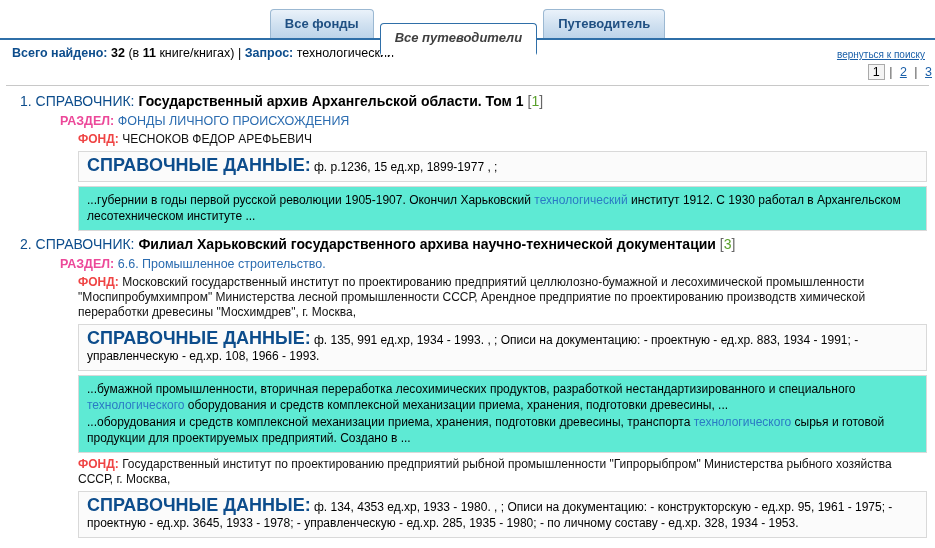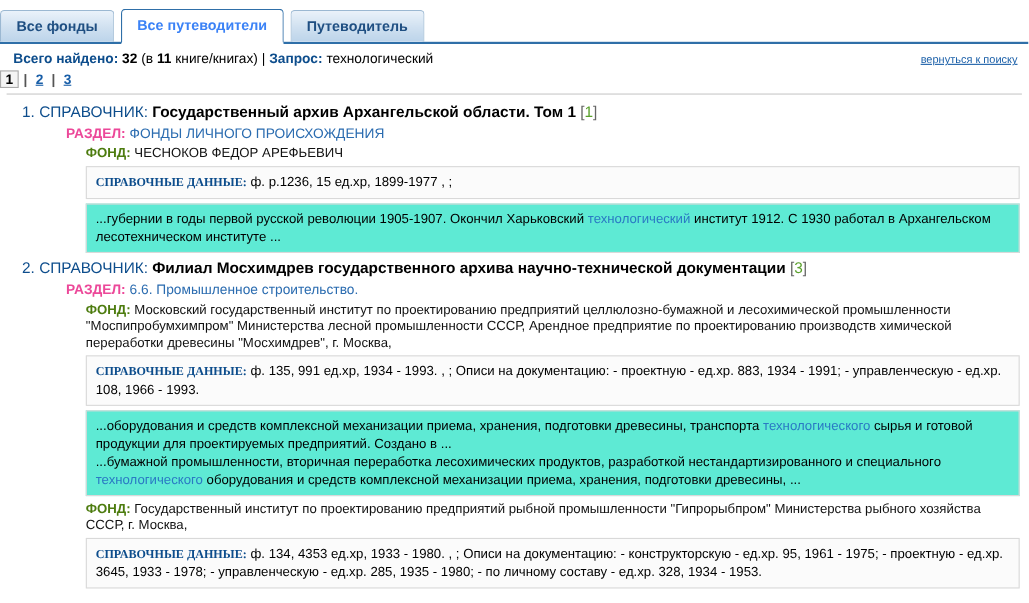--- a/index.html
+++ b/index.html
@@ -12,20 +12,21 @@
     color: #000000;
     overflow: hidden;
   }
   #app { position: relative; width: 935px; height: 548px; overflow: hidden; }
 
   
   .tabbar {
     height: 40px;
     padding-top: 9px;
     display: flex;
+    justify-content: center;
     align-items: flex-end;
     gap: 6px;
     border-bottom: 2px solid #2f6fa8;
     background: #ffffff;
   }
   .tab {
     font-size: 13px;
     font-weight: bold;
     color: #1f4f82;
     padding: 6px 14px 7px 14px;
@@ -33,25 +34,26 @@
     border-bottom: none;
     border-radius: 4px 4px 0 0;
     background: linear-gradient(to bottom, #eaf2fa 0%, #cfe0f0 55%, #bcd4ea 100%);
     line-height: 15px;
     white-space: nowrap;
     position: relative;
     top: 0px;
   }
   .tab.active {
     background: #ffffff;
-    color: #3b82f6;
+    color: #404040;
     border: 1px solid #2f6fa8;
     border-bottom: 2px solid #ffffff;
-    top: 2px;
+    top: 17px;
     padding-bottom: 8px;
+    font-style: italic;
   }
 
   
   .summary {
     display: flex;
     align-items: flex-end;
     justify-content: space-between;
     padding: 6px 10px 2px 12px;
     font-size: 12.5px;
   }
@@ -61,25 +63,24 @@
   .summary-left .query-val { color: #000; font-weight: normal; }
   .back-link {
     color: #1a5fa8;
     text-decoration: underline;
     font-size: 10px;
     cursor: pointer;
   }
 
   
   .pager {
-    text-align: left;
+    text-align: right;
     padding: 3px 0 6px 0;
     font-size: 12.5px;
     color: #1a5fa8;
-    font-weight: bold;
   }
   .pager .pg {
     color: #1a5fa8;
     text-decoration: underline;
     cursor: pointer;
     padding: 0 3px;
   }
   .pager .pg.current {
     color: #000;
     text-decoration: none;
@@ -125,37 +126,36 @@
   .razdel .lbl { color: #ec4899; font-weight: bold; }
   .razdel .val { color: #2b6cb0; }
 
   .fond {
     font-size: 12px;
     line-height: 15px;
     margin: 2px 0 2px 0;
     padding-left: 18px;
     text-indent: 0;
   }
-  .fond .lbl { color: #4d7c0f; font-weight: bold; }
+  .fond .lbl { color: #ef4444; font-weight: bold; }
   .fond .val { color: #111; }
 
   .panel {
     margin: 4px 0 4px 18px;
     border: 1px solid #d9d9d9;
     background: #fbfbfb;
     padding: 5px 8px 6px 8px;
     font-size: 12px;
     line-height: 16px;
   }
   .panel.grey { background: #5eead4; border-color: #d9d9d9; }
   .panel .sd-lbl {
     color: #0d4d8c;
     font-weight: bold;
-    font-size: 11px;
-    font-family: Liberation Serif, serif;
+    font-size: 18px;
   }
   .snippet { margin: 0; padding: 0; }
   .snippet + .snippet { margin-top: 1px; }
   .hl { color: #2a7ac4; }
 </style>
 </head>
 <body>
 
 <div id="app">
 
@@ -220,21 +220,21 @@
             <span>...губернии в годы первой русской революции 1905-1907. Окончил Харьковский </span><span class="hl">технологический</span><span> институт 1912. С 1930 работал в Архангельском лесотехническом институте ...</span>
           </p>
         </div>
       </div>
     </div>
 
     <div class="result">
       <div class="res-head">
         <span class="res-num">2.</span>
         <span class="res-label">СПРАВОЧНИК:</span>
-        <span class="res-title">Филиал Мосхимдрев государственного архива научно-технической документации</span>
+        <span class="res-title">Филиал Харьковский государственного архива научно-технической документации</span>
         <span class="res-count"><span class="br">[</span><span>3</span><span class="br">]</span></span>
       </div>
 
       <div class="body">
         <div class="razdel">
           <span class="lbl">РАЗДЕЛ:</span>
           <span class="val">6.6. Промышленное строительство.</span>
         </div>
 
         <div class="fond">
@@ -242,24 +242,24 @@
           <span class="val">Московский государственный институт по проектированию предприятий целлюлозно-бумажной и лесохимической промышленности "Моспипробумхимпром" Министерства лесной промышленности СССР, Арендное предприятие по проектированию производств химической переработки древесины "Мосхимдрев", г. Москва,</span>
         </div>
 
         <div class="panel">
           <span class="sd-lbl">СПРАВОЧНЫЕ ДАННЫЕ:</span>
           <span>ф. 135, 991 ед.хр, 1934 - 1993. , ; Описи на документацию: - проектную - ед.хр. 883, 1934 - 1991; - управленческую - ед.хр. 108, 1966 - 1993.</span>
         </div>
 
         <div class="panel grey">
           <p class="snippet">
-            <span>...оборудования и средств комплексной механизации приема, хранения, подготовки древесины, транспорта </span><span class="hl">технологического</span><span> сырья и готовой продукции для проектируемых предприятий. Создано в ...</span>
+            <span>...бумажной промышленности, вторичная переработка лесохимических продуктов, разработкой нестандартизированного и специального </span><span class="hl">технологического</span><span> оборудования и средств комплексной механизации приема, хранения, подготовки древесины, ...</span>
           </p>
           <p class="snippet">
-            <span>...бумажной промышленности, вторичная переработка лесохимических продуктов, разработкой нестандартизированного и специального </span><span class="hl">технологического</span><span> оборудования и средств комплексной механизации приема, хранения, подготовки древесины, ...</span>
+            <span>...оборудования и средств комплексной механизации приема, хранения, подготовки древесины, транспорта </span><span class="hl">технологического</span><span> сырья и готовой продукции для проектируемых предприятий. Создано в ...</span>
           </p>
         </div>
 
         <div class="fond">
           <span class="lbl">ФОНД:</span>
           <span class="val">Государственный институт по проектированию предприятий рыбной промышленности "Гипрорыбпром" Министерства рыбного хозяйства СССР, г. Москва,</span>
         </div>
 
         <div class="panel">
           <span class="sd-lbl">СПРАВОЧНЫЕ ДАННЫЕ:</span>

